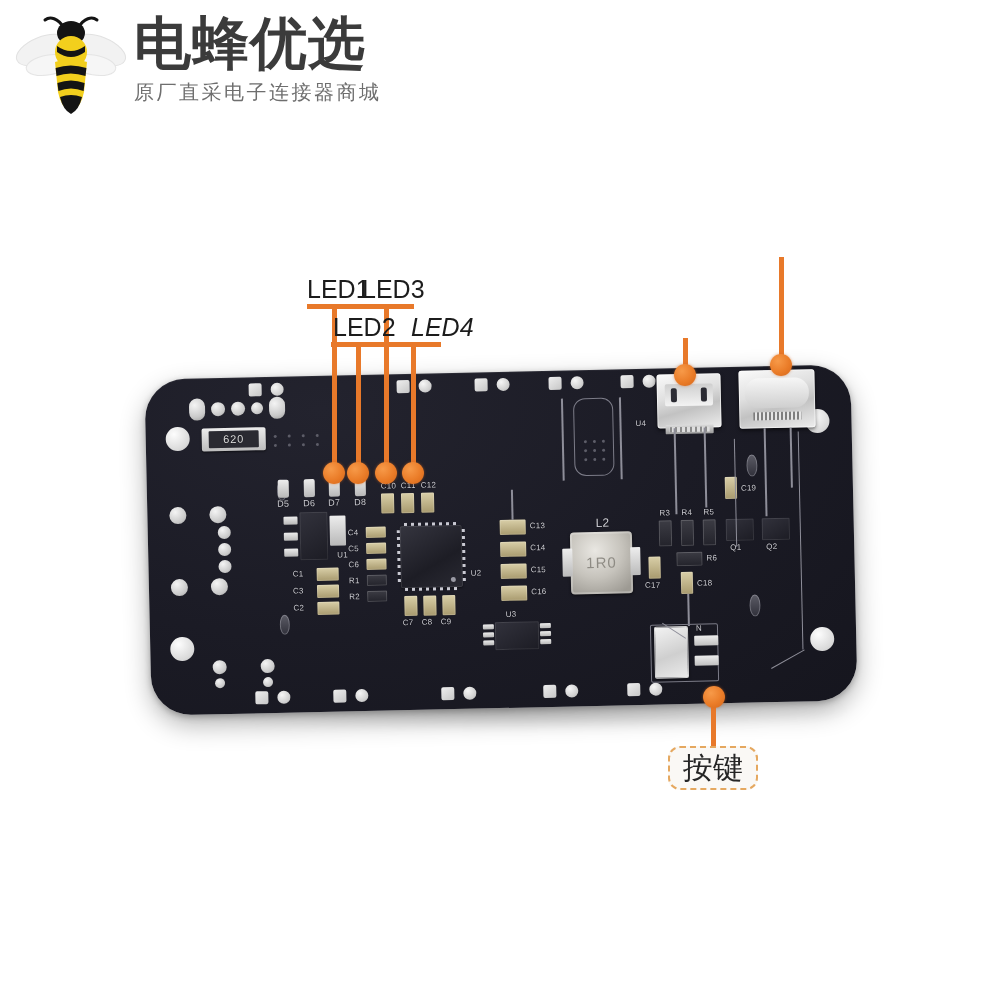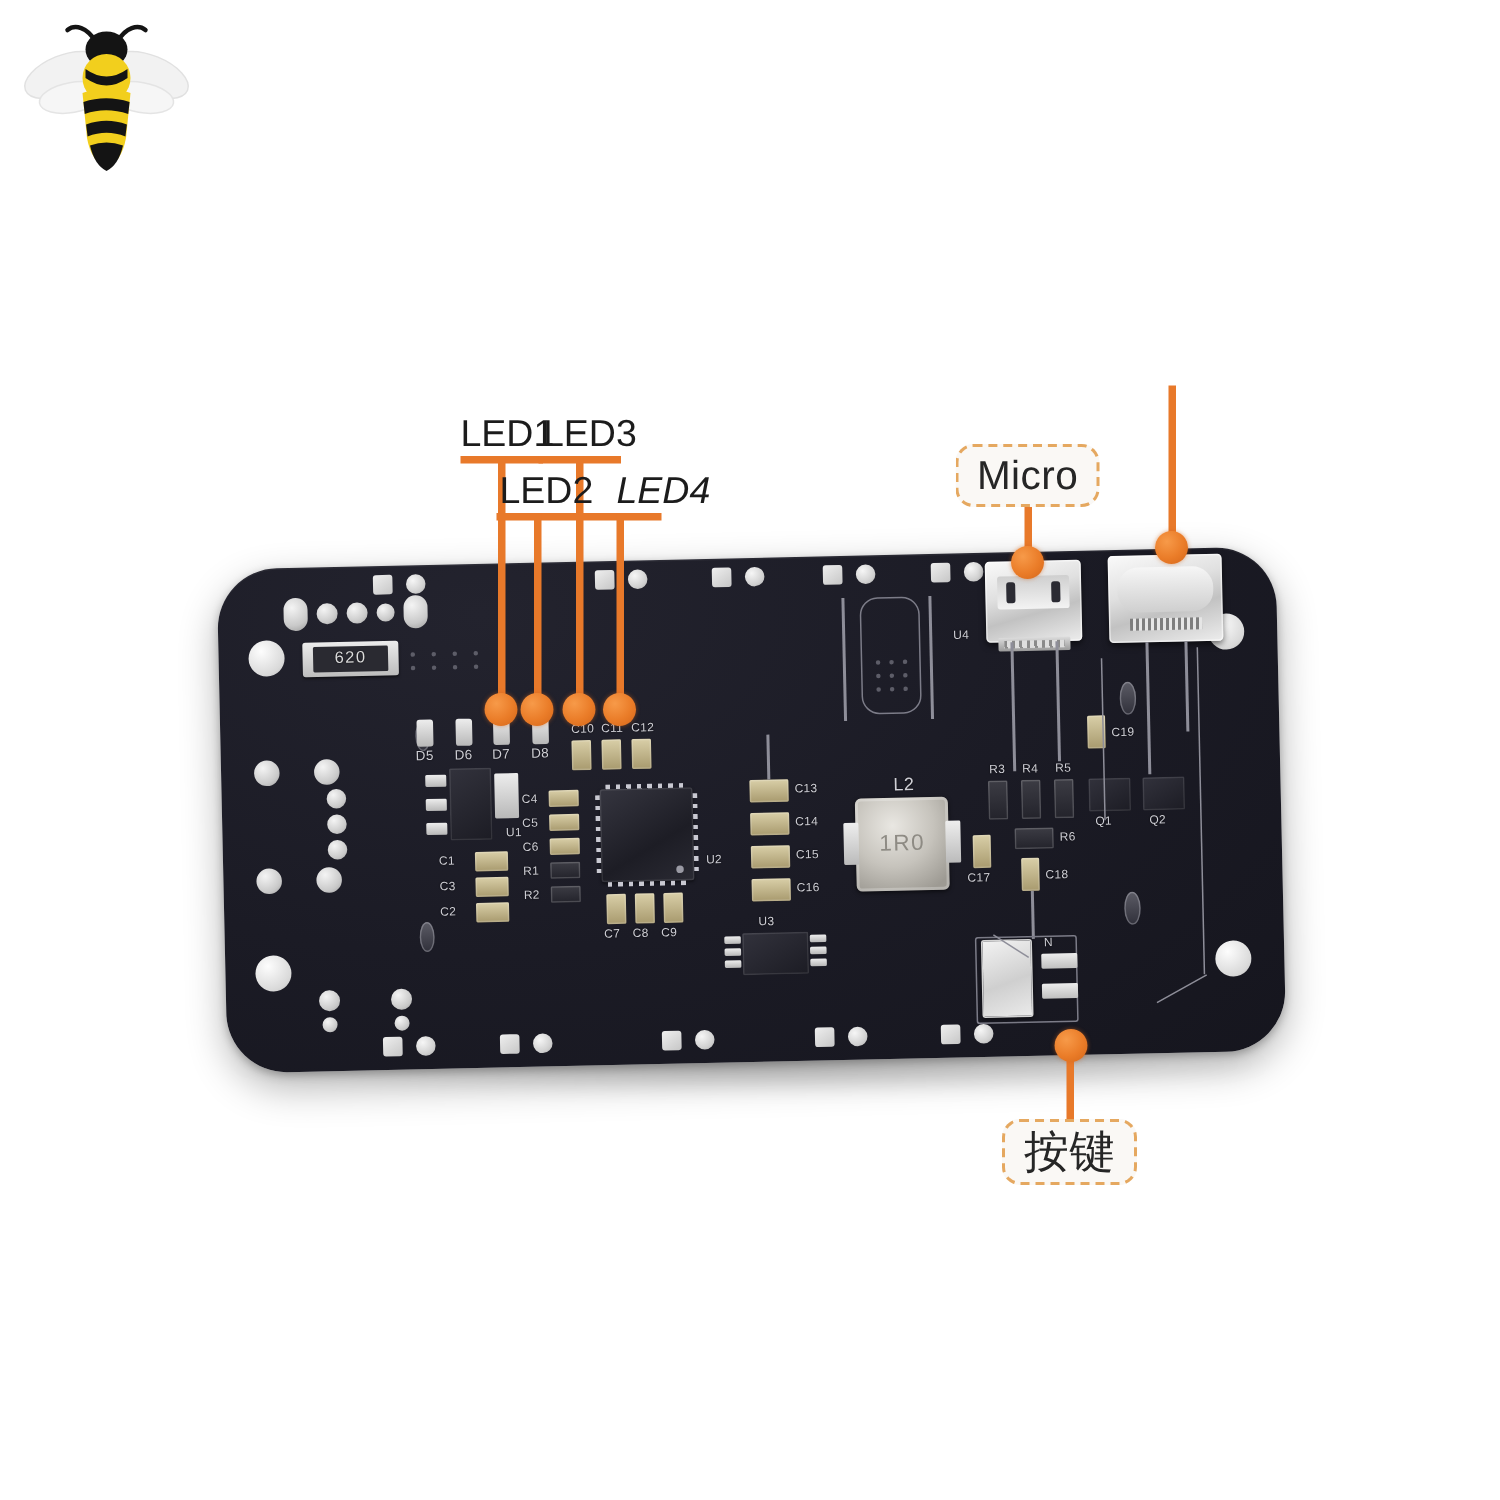--- a/index.html
+++ b/index.html
@@ -159,20 +159,24 @@
 
         <ellipse cx="59" cy="44" rx="16" ry="16" fill="#f2cf1d"></ellipse>
         <path d="M45 38 q14 10 28 0 l0 6 q-14 10 -28 0 z" fill="#141414"></path>
 
         <path d="M43 54 q16 -6 32 0 l-3 30 q-3 16 -13 20 q-10 -4 -13 -20 z" fill="#f2cf1d"></path>
         <path d="M43.6 60 q15 -5 30.8 0 l-.9 8 q-15 -5 -29 0 z" fill="#141414"></path>
         <path d="M45.4 75 q13.5 -5 27.2 0 l-1 8 q-12.6 -5 -25.2 0 z" fill="#141414"></path>
         <path d="M48 89 q11 -4 22 0 q-3 13 -11 17 q-8 -4 -11 -17 z" fill="#141414"></path>
       </svg>
     </div>
+    <div class="logo-text">
+      <div class="logo-main">电蜂优选</div>
+      <div class="logo-sub">原厂直采电子连接器商城</div>
+    </div>
   </div>
 
   <div class="soft-shadow"></div>
   <div id="board-wrap">
     <div id="board">
 
       <div class="b mhole" style="left:20px;top:48px;width:24px;height:24px;"></div>
       <div class="b mhole" style="left:20px;top:258px;width:24px;height:24px;"></div>
       <div class="b mhole" style="left:660px;top:44px;width:24px;height:24px;"></div>
       <div class="b mhole" style="left:660px;top:262px;width:24px;height:24px;"></div>
@@ -414,23 +418,20 @@
   <div class="plain-label" style="left:333px;top:313px;">LED2</div>
   <div class="lead h" style="left:331px;top:342px;width:55px;"></div>
   <div class="lead v" style="left:356px;top:342px;height:128px;"></div>
   <div class="dot" style="left:347px;top:462px;width:22px;height:22px;"></div>
 
   <div class="plain-label" style="left:411px;top:313px;font-style:italic;">LED4</div>
   <div class="lead h" style="left:386px;top:342px;width:55px;"></div>
   <div class="lead v" style="left:411px;top:342px;height:128px;"></div>
   <div class="dot" style="left:402px;top:462px;width:22px;height:22px;"></div>
 
-  <div class="callout-box" style="left:637px;top:296px;width:96px;height:42px;">
-    <span>Micro</span>
-  </div>
   <div class="lead v" style="left:683px;top:338px;height:34px;"></div>
   <div class="dot" style="left:674px;top:364px;width:22px;height:22px;"></div>
 
   <div class="lead v" style="left:779px;top:257px;height:105px;"></div>
   <div class="dot" style="left:770px;top:354px;width:22px;height:22px;"></div>
 
   <div class="callout-box cjk" style="left:668px;top:746px;width:90px;height:44px;">
     <span>按键</span>
   </div>
   <div class="lead v" style="left:711px;top:706px;height:40px;"></div>

